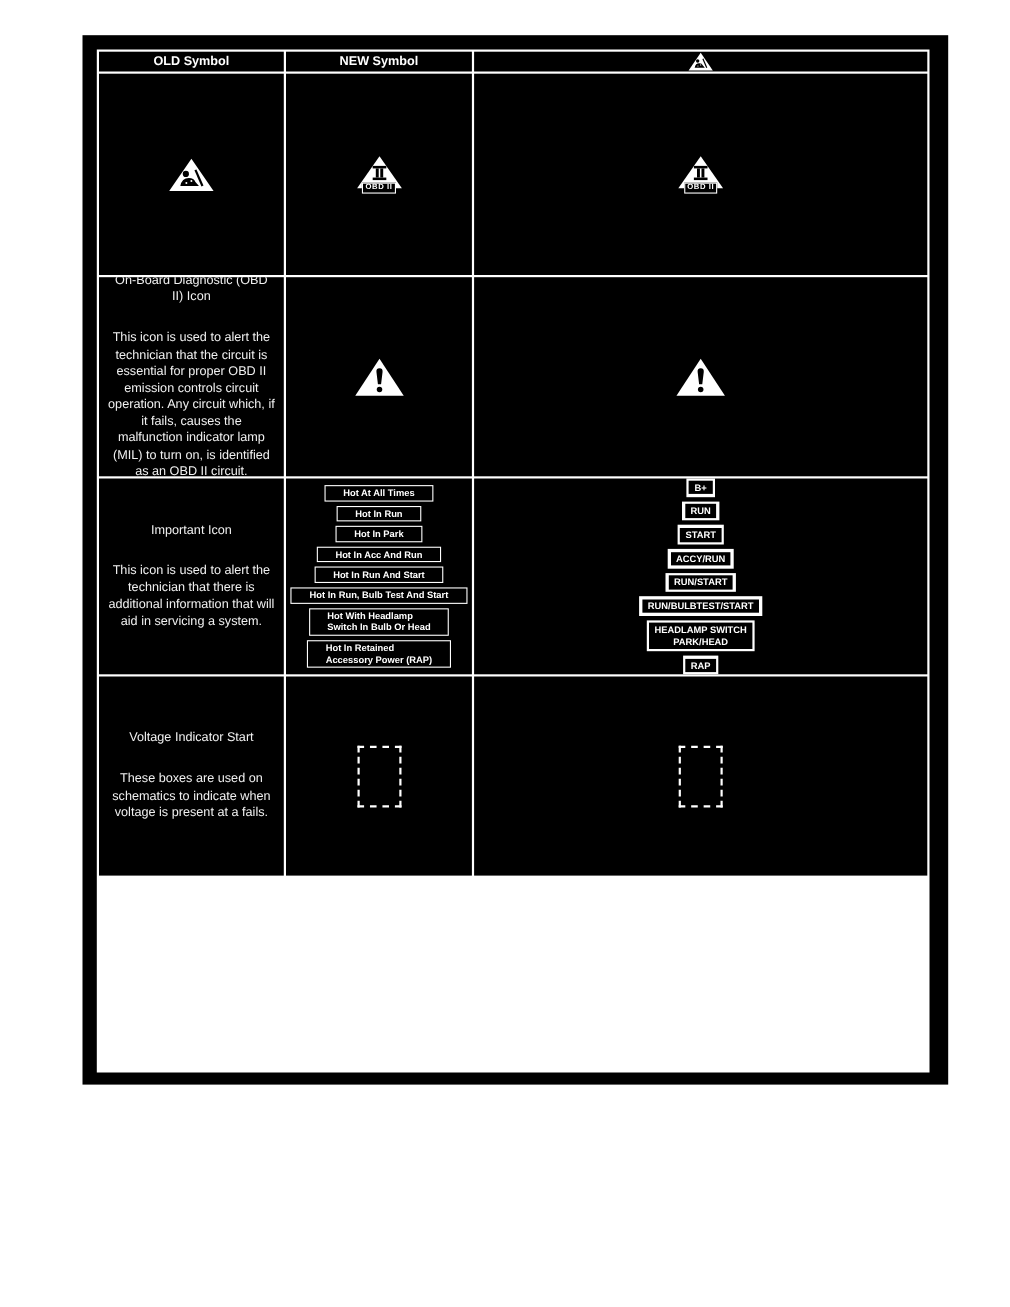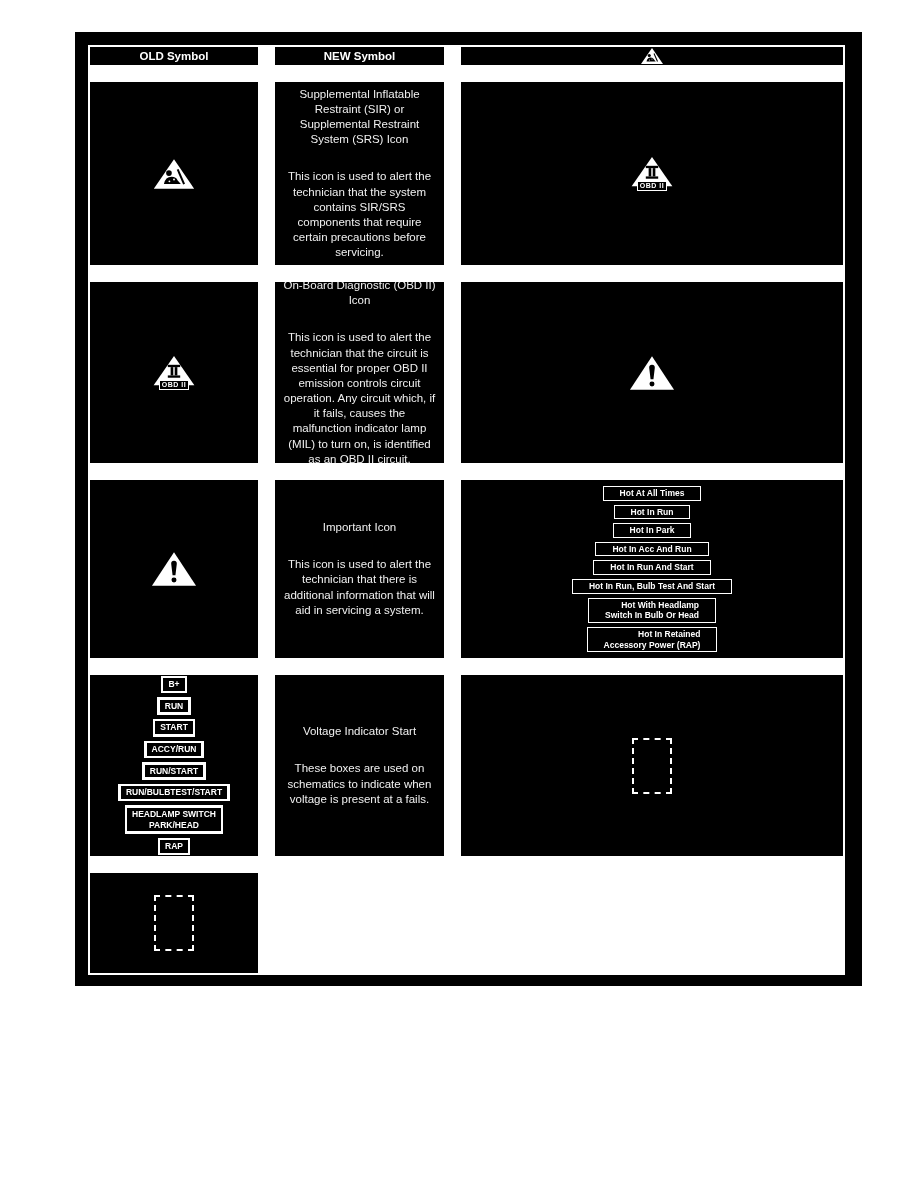--- a/index.html
+++ b/index.html
@@ -11,42 +11,42 @@
   .panel{
     position:absolute;left:75px;top:32px;width:787px;height:954px;
     background:#000000;
   }
   .sym-table{
     position:absolute;left:13px;top:13px;width:757px;height:930px;
     background:#ffffff;
     display:grid;
     grid-template-columns:168px 169px 1fr;
     grid-template-rows:18px 183px 181px 178px 181px 1fr;
-    gap:17px;padding:2px;box-sizing:border-box;
+    gap:2px;padding:2px;box-sizing:border-box;
   }
   .cell{
     background:#000000;color:#f0f0f0;
     display:flex;flex-direction:column;align-items:center;justify-content:center;
     overflow:hidden;
   }
   .hdr{
     font-weight:bold;font-size:11.5px;color:#ffffff;line-height:16px;
   }
   .desc{
     text-align:center;font-size:11.5px;line-height:1.32;
     padding:0 8px;
   }
   .desc .title{max-width:402px;margin-bottom:22px;}
   .desc .body{max-width:406px;}
   
   .vstack{display:flex;flex-direction:column;align-items:center;gap:4px;}
   .vbox-old{
     border:1px solid #ffffff;background:#000000;color:#ffffff;
     font-size:8.5px;font-weight:bold;line-height:1.25;
-    padding:1px 16px;text-align:right;white-space:pre-line;
+    padding:1px 16px;text-align:left;white-space:pre-line;
   }
   
   .vbox-new{background:#ffffff;padding:2.5px;}
   .vbox-new .inner{
     background:#000000;color:#ffffff;font-size:8.5px;font-weight:bold;
     line-height:1.25;padding:1px 5px;text-align:center;white-space:pre-line;
   }
   
   .dashed-box{width:36px;height:52px;border:2px dashed #ffffff;}
   
@@ -77,24 +77,20 @@
     </div>
     <div class="cell">
       <svg width="44" height="34" viewBox="0 0 48 36">
         <path d="M24 2 L46 34 L2 34 Z" fill="#ffffff"></path>
         <circle cx="18.5" cy="17" r="3.1" fill="#000000"></circle>
         <path d="M13 29 q1.5 -8 8.5 -8 q5 0 6.5 4 l3.5 4 z" fill="#000000"></path>
         <line x1="28" y1="13" x2="35" y2="29" stroke="#000000" stroke-width="2.2"></line>
         <circle cx="24" cy="24" r="1" fill="#ffffff"></circle>
         <circle cx="19" cy="26" r="1" fill="#ffffff"></circle>
       </svg>
-    </div>
-    <div class="cell desc">
-      <div class="title">Supplemental Inflatable Restraint (SIR) or Supplemental Restraint System (SRS) Icon</div>
-      <div class="body">This icon is used to alert the technician that the system contains SIR/SRS components that require certain precautions before servicing.</div>
     </div>
 
     <div class="cell">
       <div class="obd-icon">
         <svg width="46" height="32" viewBox="0 0 52 36">
           <path d="M26 1 L49 34 L3 34 Z" fill="#ffffff"></path>
           <rect x="19" y="11" width="14" height="2.6" fill="#000000"></rect>
           <rect x="19" y="23" width="14" height="2.6" fill="#000000"></rect>
           <rect x="22.2" y="13.6" width="3" height="9.4" fill="#000000"></rect>
           <rect x="26.8" y="13.6" width="3" height="9.4" fill="#000000"></rect>

